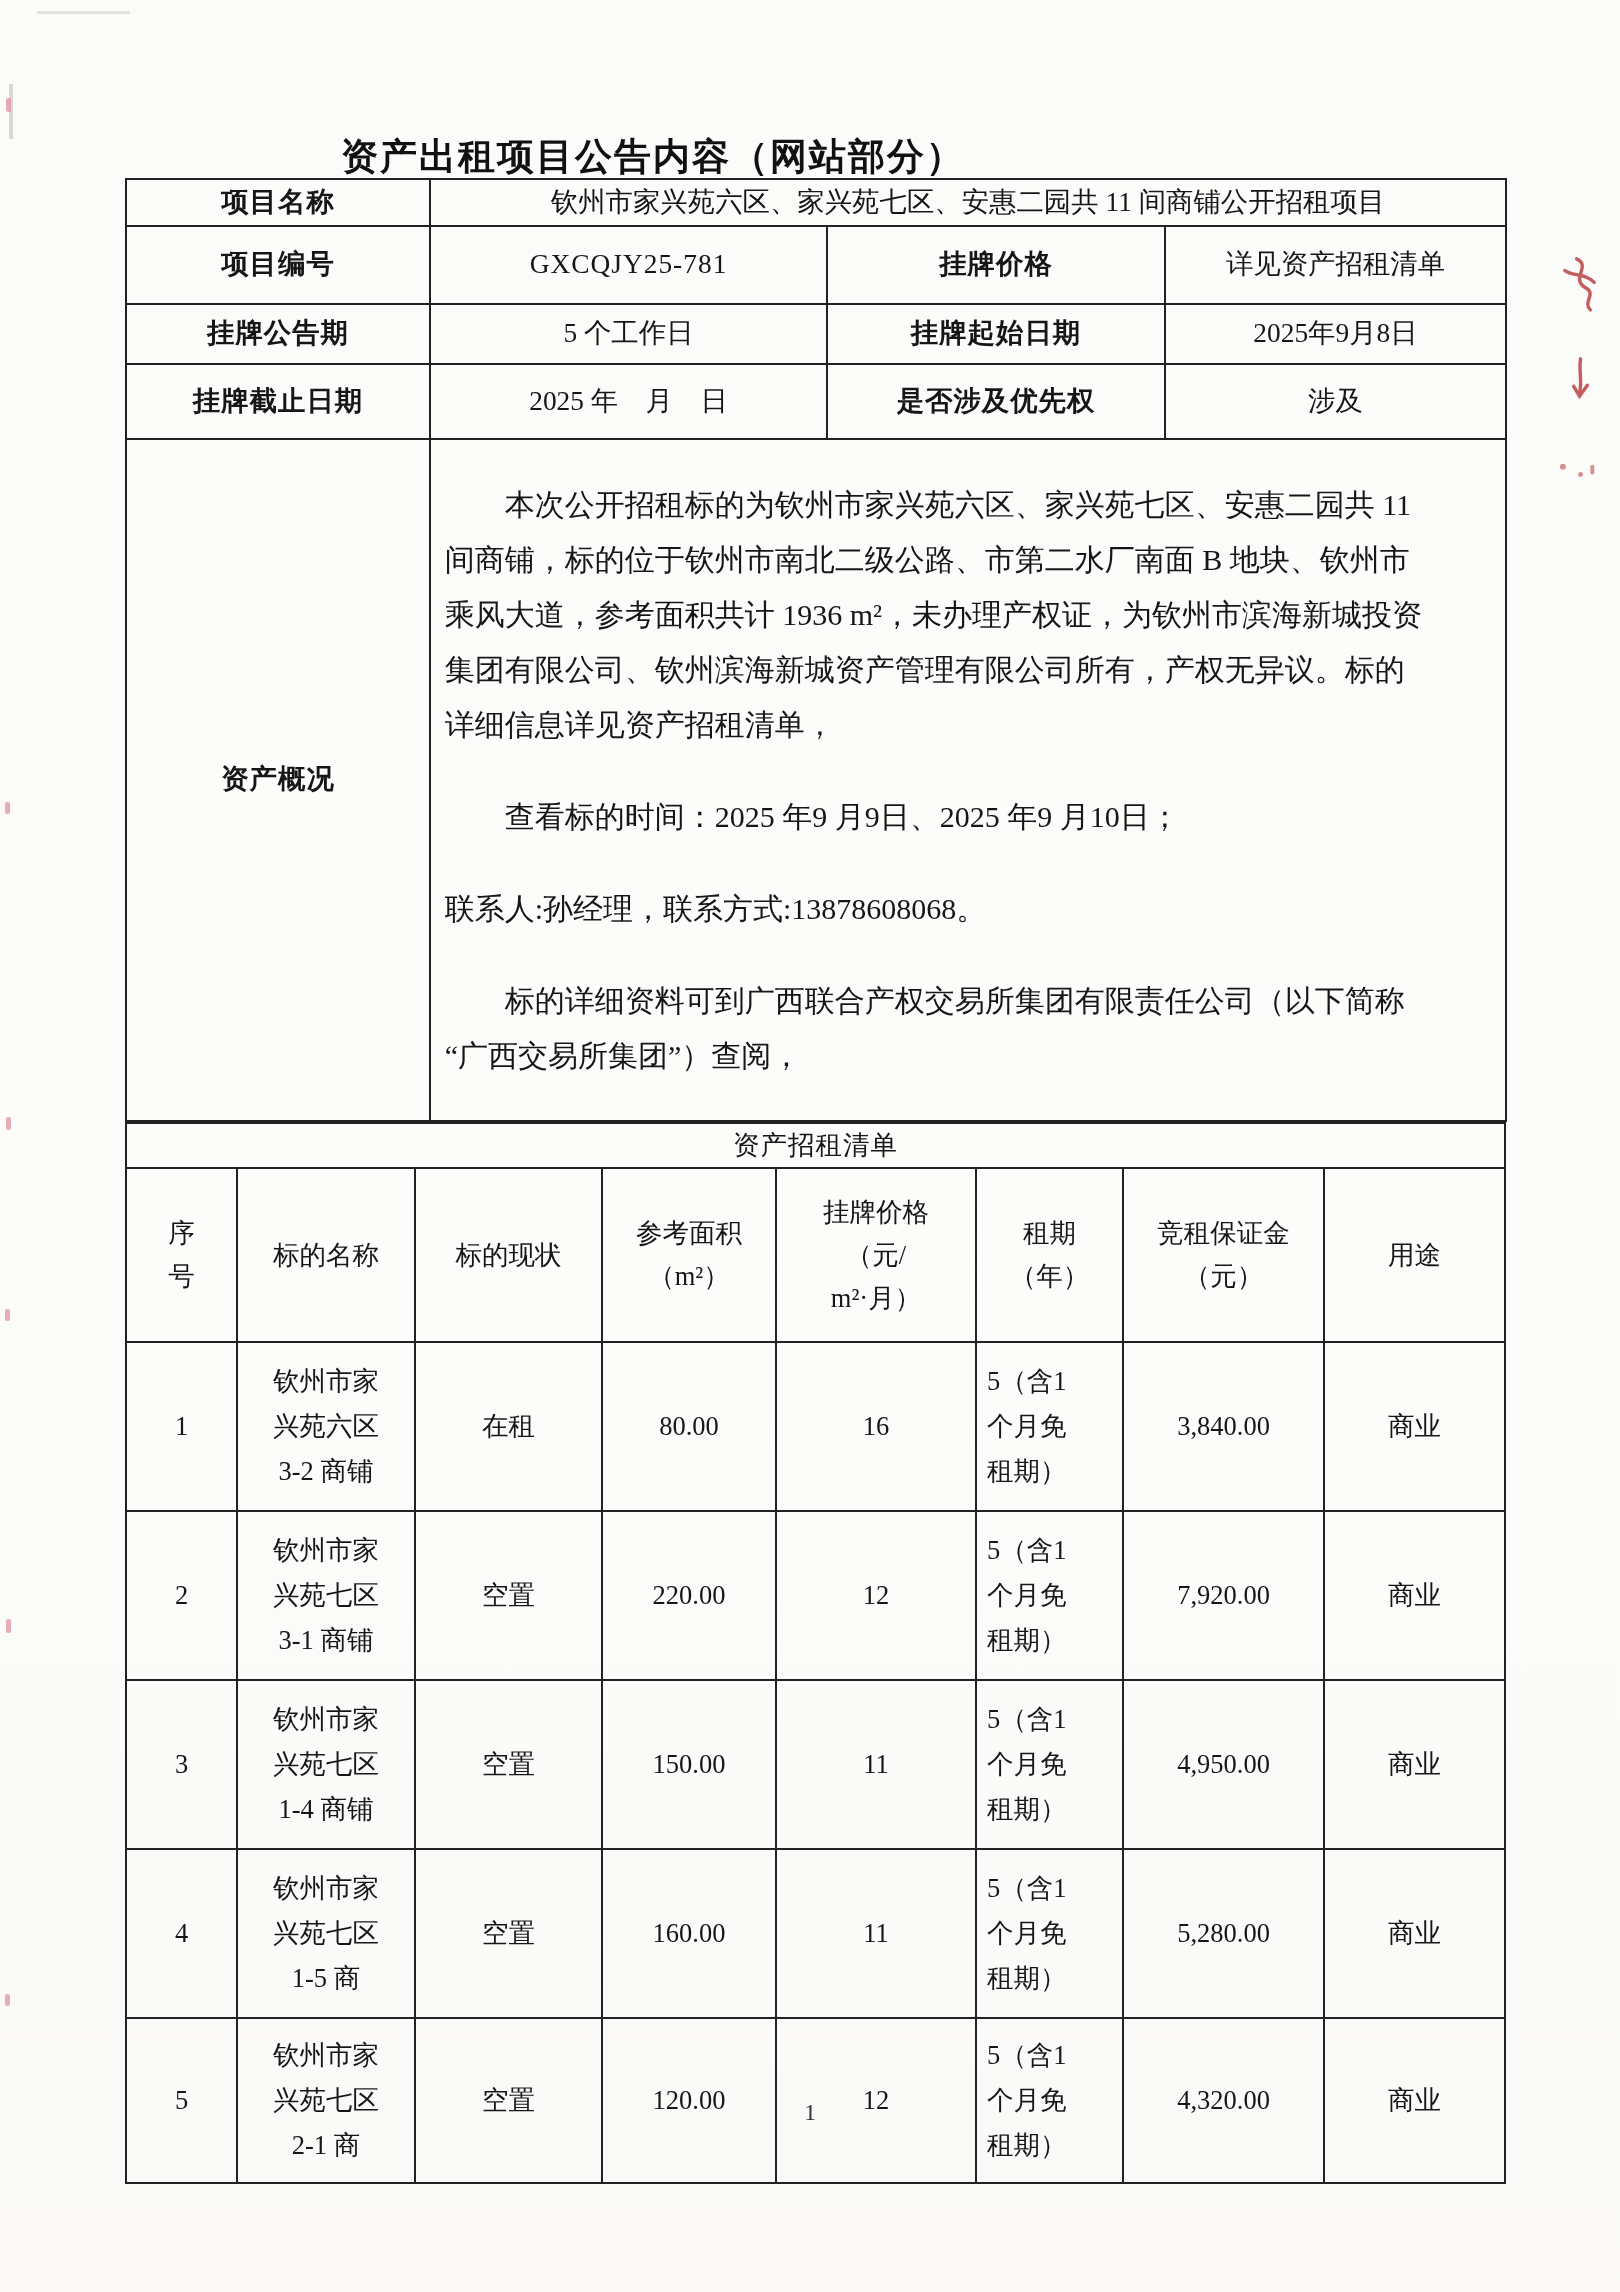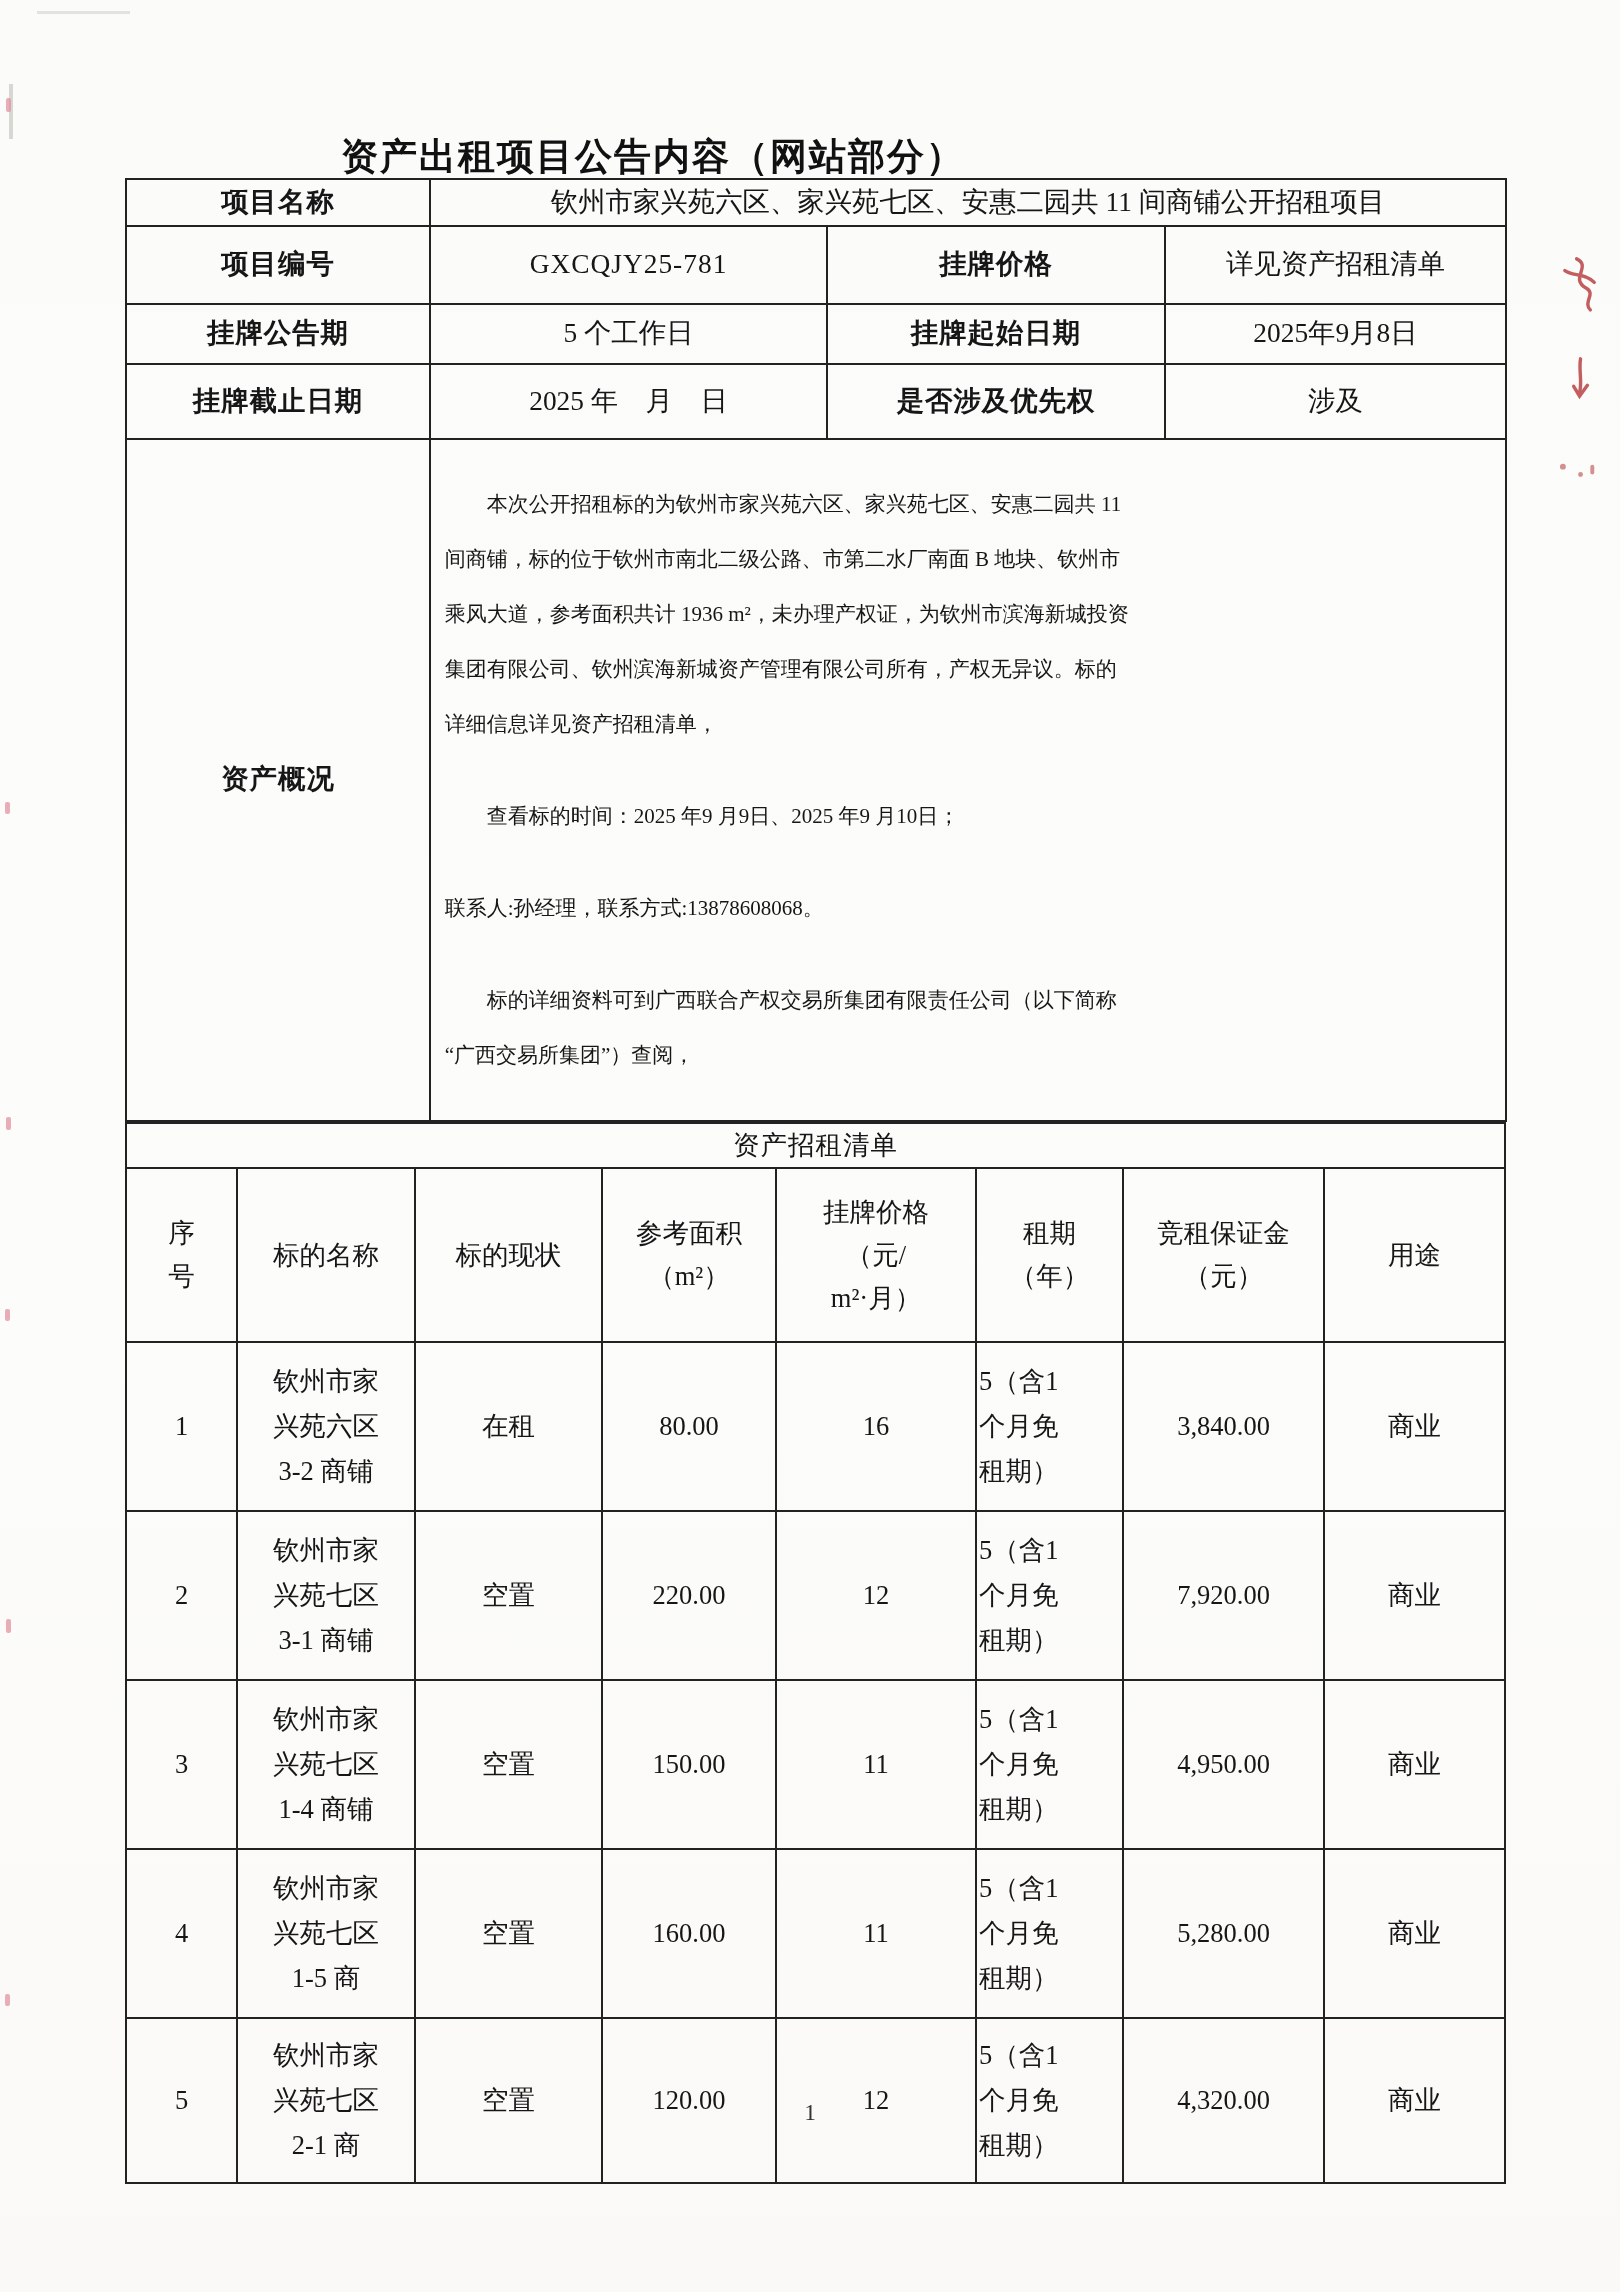--- a/index.html
+++ b/index.html
@@ -40,31 +40,31 @@
     font-size: 27.4px;
     letter-spacing: 1px;
   }
   .num-val { letter-spacing: 1px; }
   .overview-cell {
     vertical-align: top;
     text-align: left;
     padding: 0 17.6px 0 13.7px;
   }
   .overview-cell p {
-    font-size: 21px;
+    font-size: 30px;
     line-height: 55px;
     text-align: left;
     white-space: pre-line;
   }
   .indent { text-indent: 2em; }
   .band-cell { font-size: 26.5px; letter-spacing: 1px; }
   .list-table td { font-size: 26.5px; }
   .list-table .head td { line-height: 43px; font-size: 26.5px; }
   .cell-name { line-height: 45px; }
-  .cell-term { text-align: left; padding-left: 2px; line-height: 45px; }
+  .cell-term { text-align: left; padding-left: 10px; line-height: 45px; }
   .page-num {
     position: absolute;
     left: 0; right: 0;
     top: 2099px;
     text-align: center;
     font-size: 23.5px;
     color: #333;
   }
   
   .artifact { position: absolute; pointer-events: none; }

